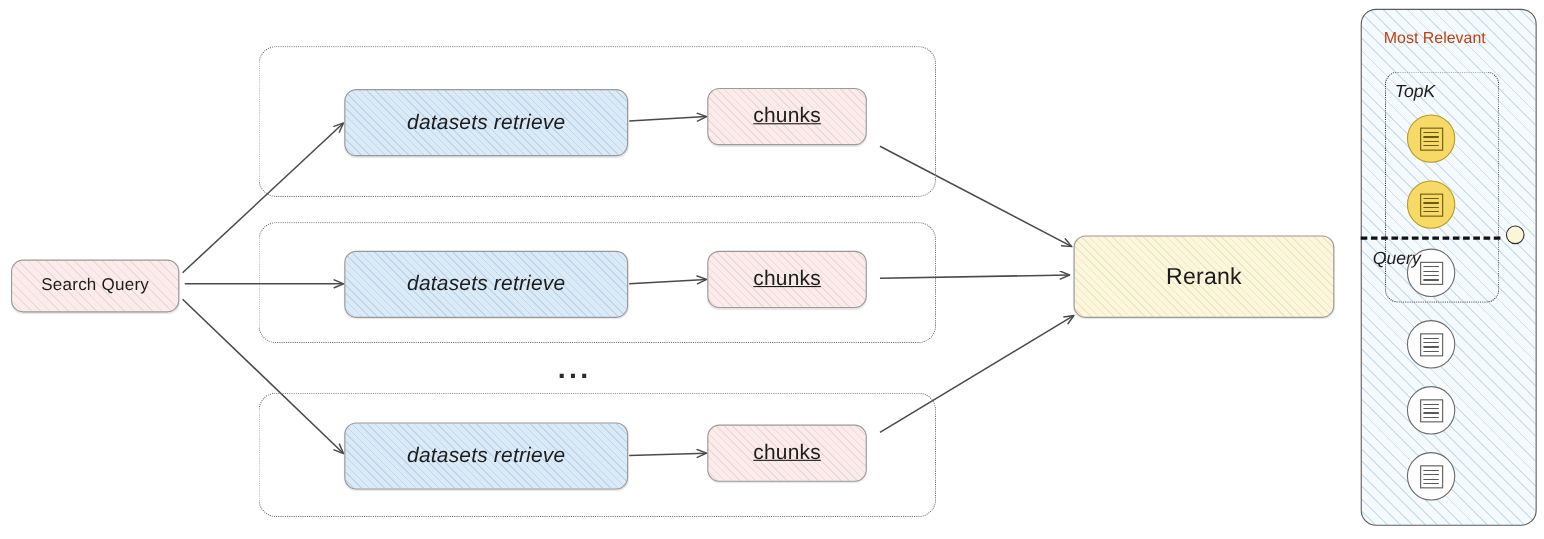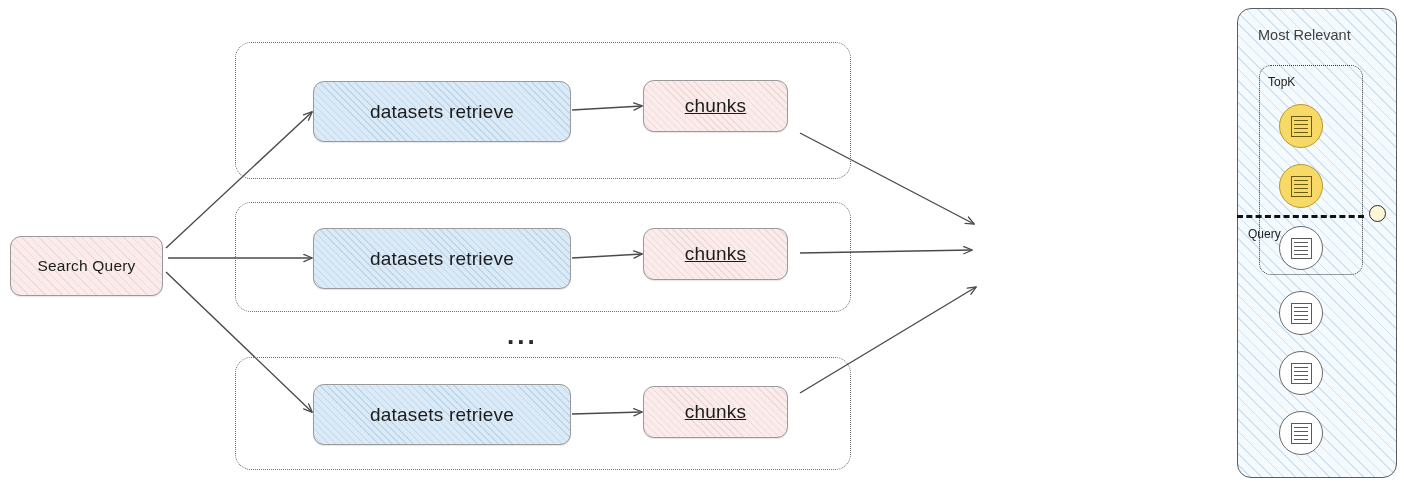--- a/index.html
+++ b/index.html
@@ -47,20 +47,21 @@
     background-color: #fbeceb;
     background-image: repeating-linear-gradient(45deg,
         rgba(190,150,150,.20) 0 1px, rgba(0,0,0,0) 1px 6px);
     font-size: 15.5px;
   }
   .node.retrieve {
     background-color: #dbeaf7;
     background-image: repeating-linear-gradient(45deg,
         rgba(120,160,200,.28) 0 1px, rgba(0,0,0,0) 1px 5px);
     font-size: 19px;
+    font-style: italic;
   }
   .node.chunks {
     background-color: #fbeceb;
     background-image: repeating-linear-gradient(45deg,
         rgba(190,150,150,.22) 0 1px, rgba(0,0,0,0) 1px 5px);
     font-size: 19px;
     text-decoration: underline;
   }
   .node.rerank {
     background-color: #fcf6dc;
@@ -95,37 +96,38 @@
     border: 1.4px solid #5c5c5c;
     border-radius: 14px;
     background-color: #f4fafe;
     background-image: repeating-linear-gradient(45deg,
         rgba(120,170,215,.30) 0 1.2px, rgba(0,0,0,0) 1.2px 8px);
     z-index: 2;
   }
   .panel-title {
     position: absolute;
     font-size: 14.5px;
-    color: #404040;
+    color: #c2410c;
     white-space: nowrap;
     z-index: 6;
   }
   .topk-box {
     position: absolute;
     box-sizing: border-box;
     border: 1.8px dotted #3c3c3c;
     border-radius: 12px;
     z-index: 3;
   }
   .topk-label, .score-label {
     position: absolute;
-    font-size: 12px;
+    font-size: 16px;
     color: #1c1c1c;
     white-space: nowrap;
     z-index: 7;
+    font-style: italic;
   }
   .divider {
     position: absolute;
     border-top: 3.4px dashed #111111;
     z-index: 8;
   }
 
   
   .doc {
     position: absolute;
@@ -210,21 +212,21 @@
       <path d="M800,133 L974,224"></path>
 
       <path d="M800,253 L972,250"></path>
 
       <path d="M800,393 L976,287"></path>
 
       <path d="M1377,442 L1377,98"></path>
     </g>
   </svg>
 
-  <div class="node query" style="left:10px; top:236px; width:153px; height:60px;">
+  <div class="node query" style="left:10px; top:236px; width:153px; height:48px;">
     <span>Search Query</span>
   </div>
 
   <div class="group-box" style="left:235px; top:42px; width:616px; height:137px;"></div>
   <div class="node retrieve" style="left:313px; top:81px; width:258px; height:61px;">
     <span>datasets retrieve</span>
   </div>
   <div class="node chunks" style="left:643px; top:80px; width:145px; height:52px;">
     <span>chunks</span>
   </div>
@@ -240,20 +242,23 @@
   <div class="ellipsis" style="left:507px; top:322px;">...</div>
 
   <div class="group-box" style="left:235px; top:357px; width:616px; height:113px;"></div>
   <div class="node retrieve" style="left:313px; top:384px; width:258px; height:61px;">
     <span>datasets retrieve</span>
   </div>
   <div class="node chunks" style="left:643px; top:386px; width:145px; height:52px;">
     <span>chunks</span>
   </div>
 
+  <div class="node rerank" style="left:976px; top:214px; width:237px; height:75px;">
+    <span>Rerank</span>
+  </div>
 
   <div class="panel" style="left:1237px; top:8px; width:160px; height:470px;"></div>
 
   <div class="panel-title" style="left:1258px; top:27px;">Most Relevant</div>
 
   <div class="topk-box" style="left:1259px; top:65px; width:104px; height:210px;"></div>
 
   <div class="topk-label" style="left:1268px; top:75px;">TopK</div>
 
   <div class="doc hit" style="left:1279px; top:104px;">

